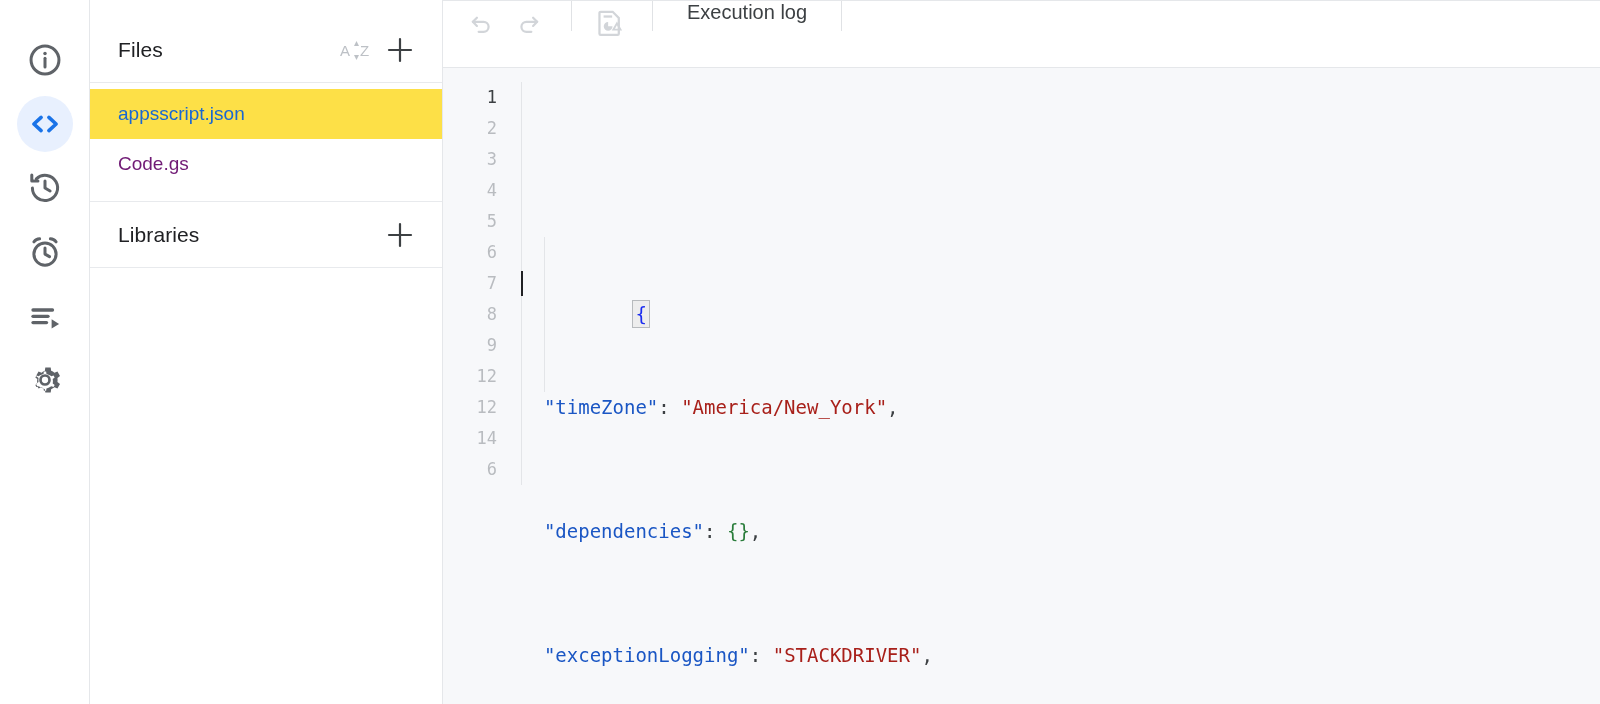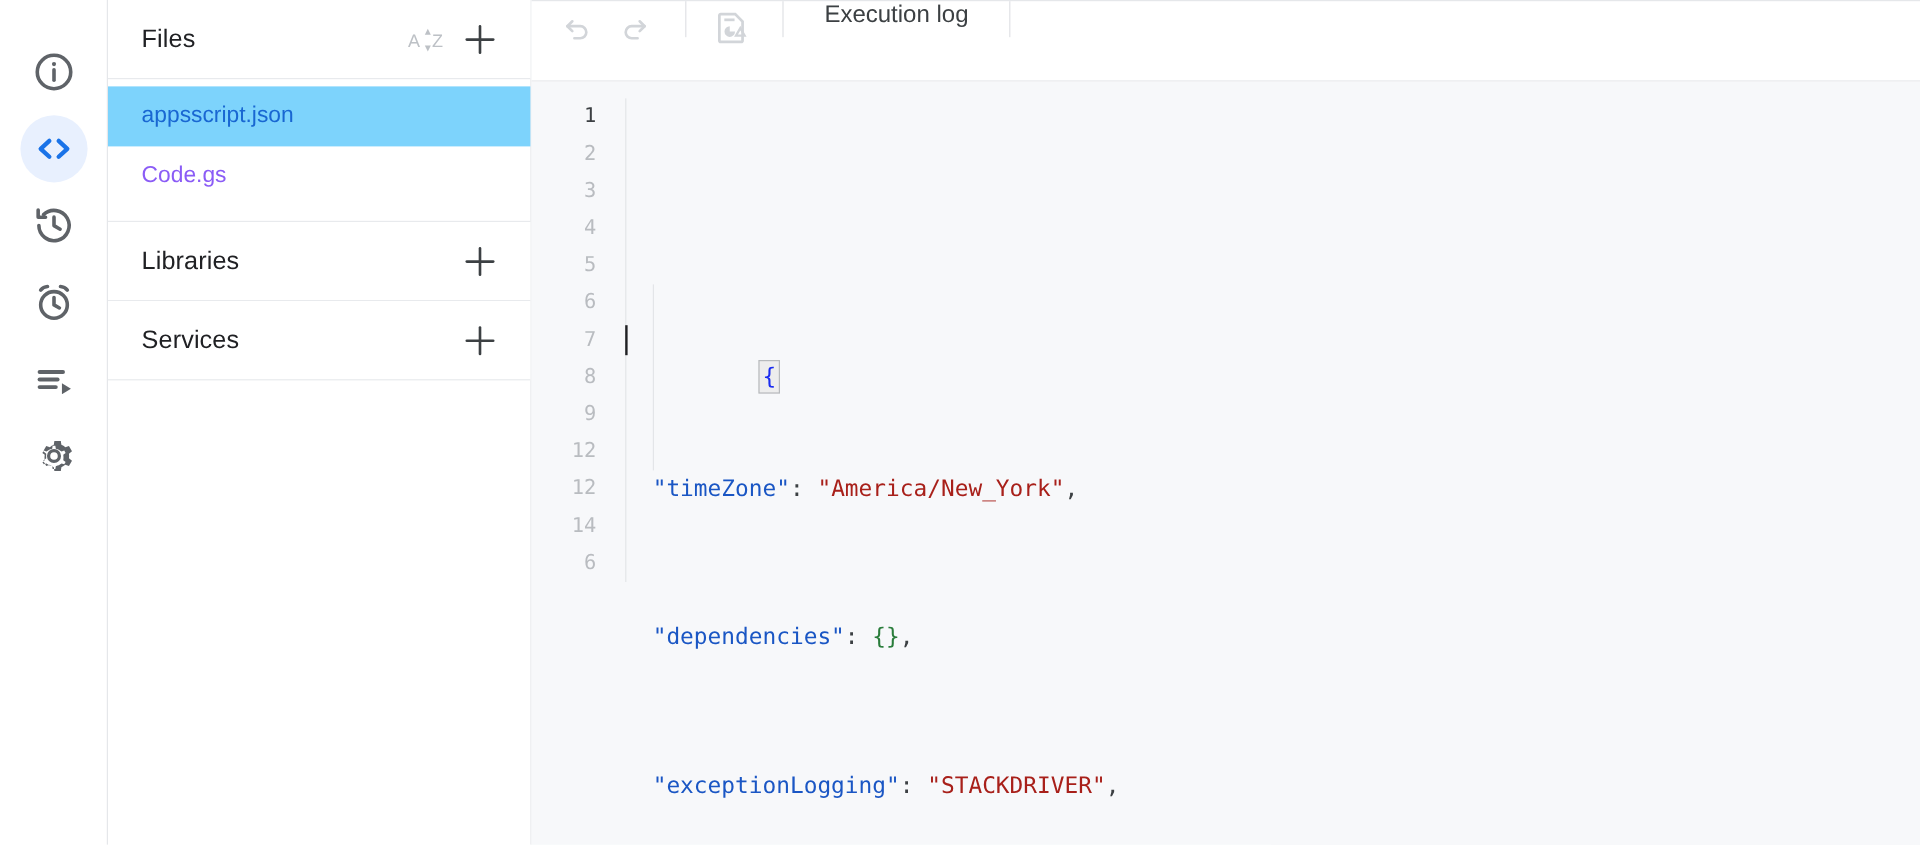--- a/index.html
+++ b/index.html
@@ -35,21 +35,21 @@
   .rail-btn.active .rail-icon-stroke { stroke: #1a73e8; }
   .rail-icon-fill { fill: #5f6368; }
 
   
   #explorer {
     width: 353px; height: 704px;
     background: #ffffff;
     border-right: 1px solid #e5e7ea;
     flex: 0 0 353px;
     display: flex; flex-direction: column;
-    padding-top: 0;
+    padding-top: 17px;
   }
   .section-head {
     height: 66px;
     display: flex; align-items: center;
     padding: 0 26px 0 28px;
     border-bottom: 1px solid #e8eaed;
     background: #fff;
   }
   .section-title {
     font-size: 21px; color: #202124; letter-spacing: .1px;
@@ -64,24 +64,24 @@
   .plus-icon line { stroke: #3c4043; stroke-width: 2.2; stroke-linecap: round; }
   .sort-icon { width: 34px; height: 30px; }
   .sort-icon text { fill: #bdc1c6; font-family: "Liberation Sans", sans-serif; font-size: 15px; }
   .sort-icon path { fill: #bdc1c6; }
 
   .file-list { padding: 6px 0 0 0; }
   .file-item {
     height: 50px;
     display: flex; align-items: center;
     padding: 0 28px;
-    font-size: 19px; color: #8b5cf6;
+    font-size: 19px; color: #701a75;
     cursor: pointer;
   }
-  .file-item.selected { background: #7dd3fc; color: #1967d2; }
+  .file-item.selected { background: #fde047; color: #1967d2; }
 
   .explorer-divider { height: 1px; background: #e8eaed; margin-top: 12px; }
 
   
   #editor-area {
     flex: 1 1 auto; height: 704px;
     display: flex; flex-direction: column;
     background: #f7f8fa;
     min-width: 0;
   }
@@ -275,29 +275,20 @@
     <div class="section-head">
       <span class="section-title">Libraries</span>
       <span class="head-action">
         <svg class="plus-icon" viewBox="0 0 32 32">
           <line x1="16" y1="5" x2="16" y2="27"></line>
           <line x1="5" y1="16" x2="27" y2="16"></line>
         </svg>
       </span>
     </div>
 
-    <div class="section-head">
-      <span class="section-title">Services</span>
-      <span class="head-action">
-        <svg class="plus-icon" viewBox="0 0 32 32">
-          <line x1="16" y1="5" x2="16" y2="27"></line>
-          <line x1="5" y1="16" x2="27" y2="16"></line>
-        </svg>
-      </span>
-    </div>
 
   </aside>
 
   <section id="editor-area">
 
     <div id="toolbar">
 
       <div class="tool-btn">
         <svg width="28" height="28" viewBox="0 0 24 24" class="tb-disabled">
           <path d="M8.5 7.5 L5 11 L8.5 14.5" stroke-width="1.9" stroke-linecap="round" stroke-linejoin="round"></path>

